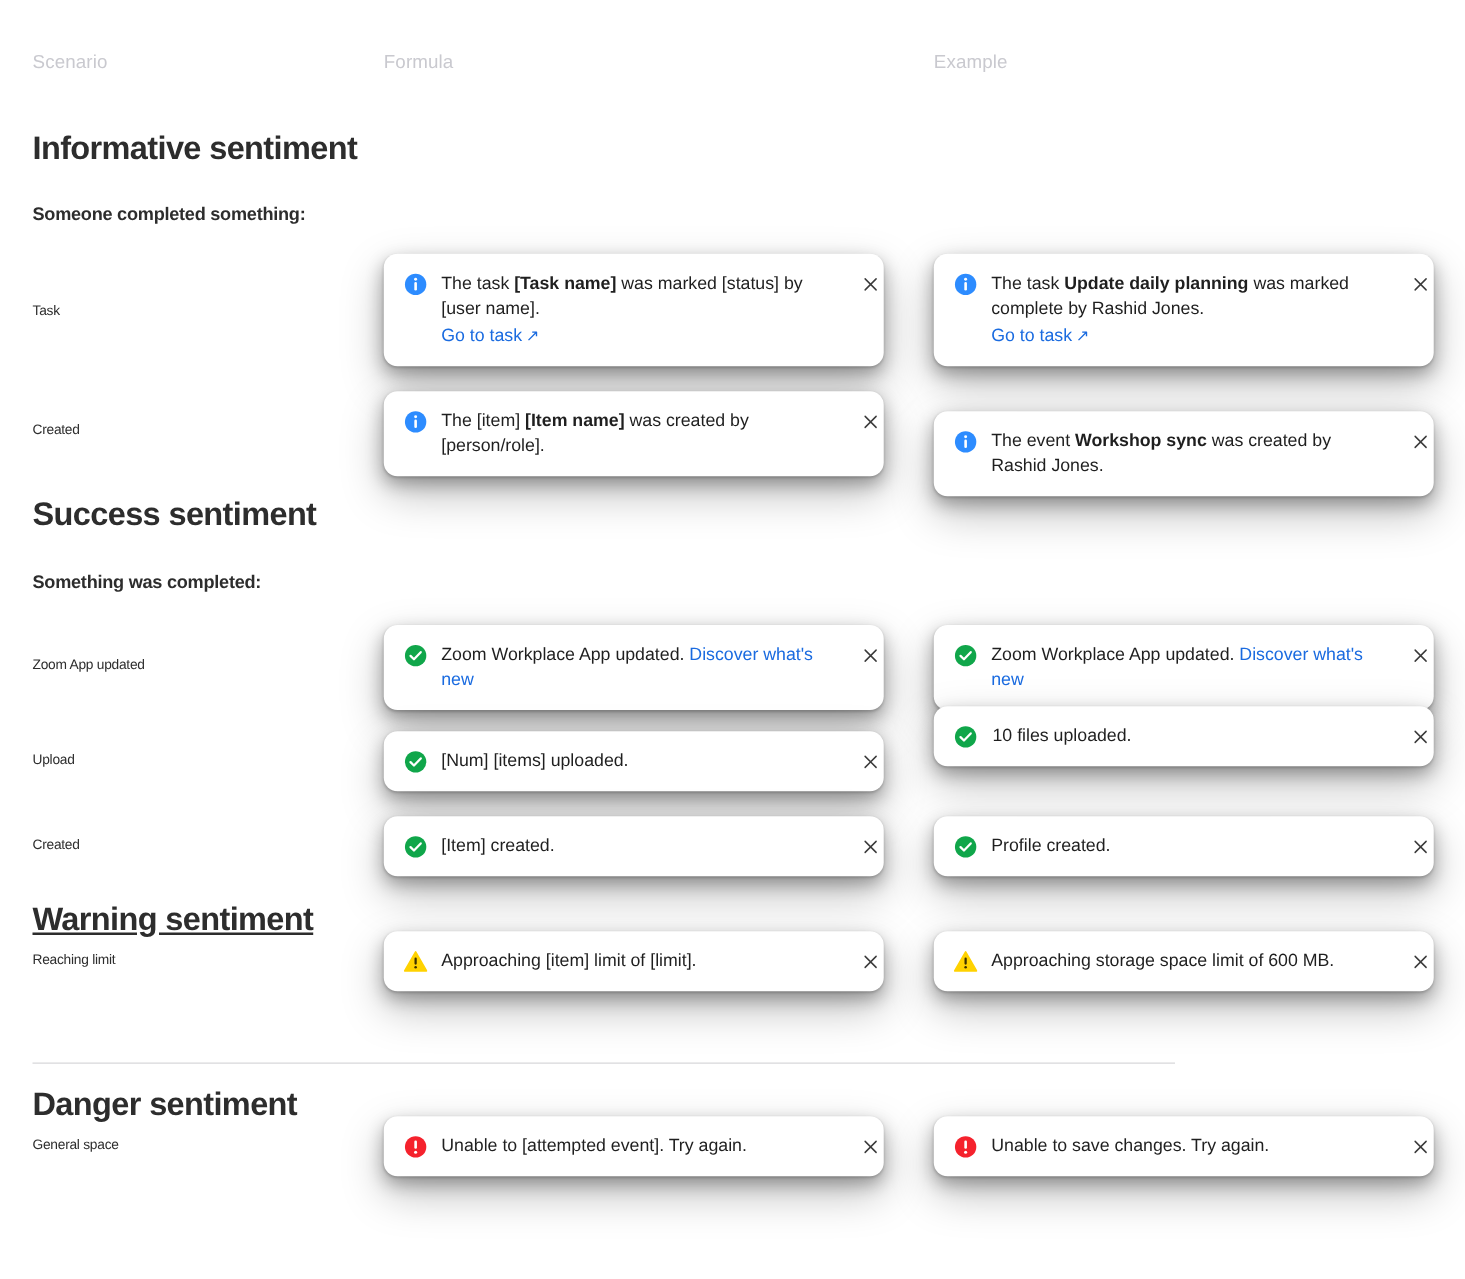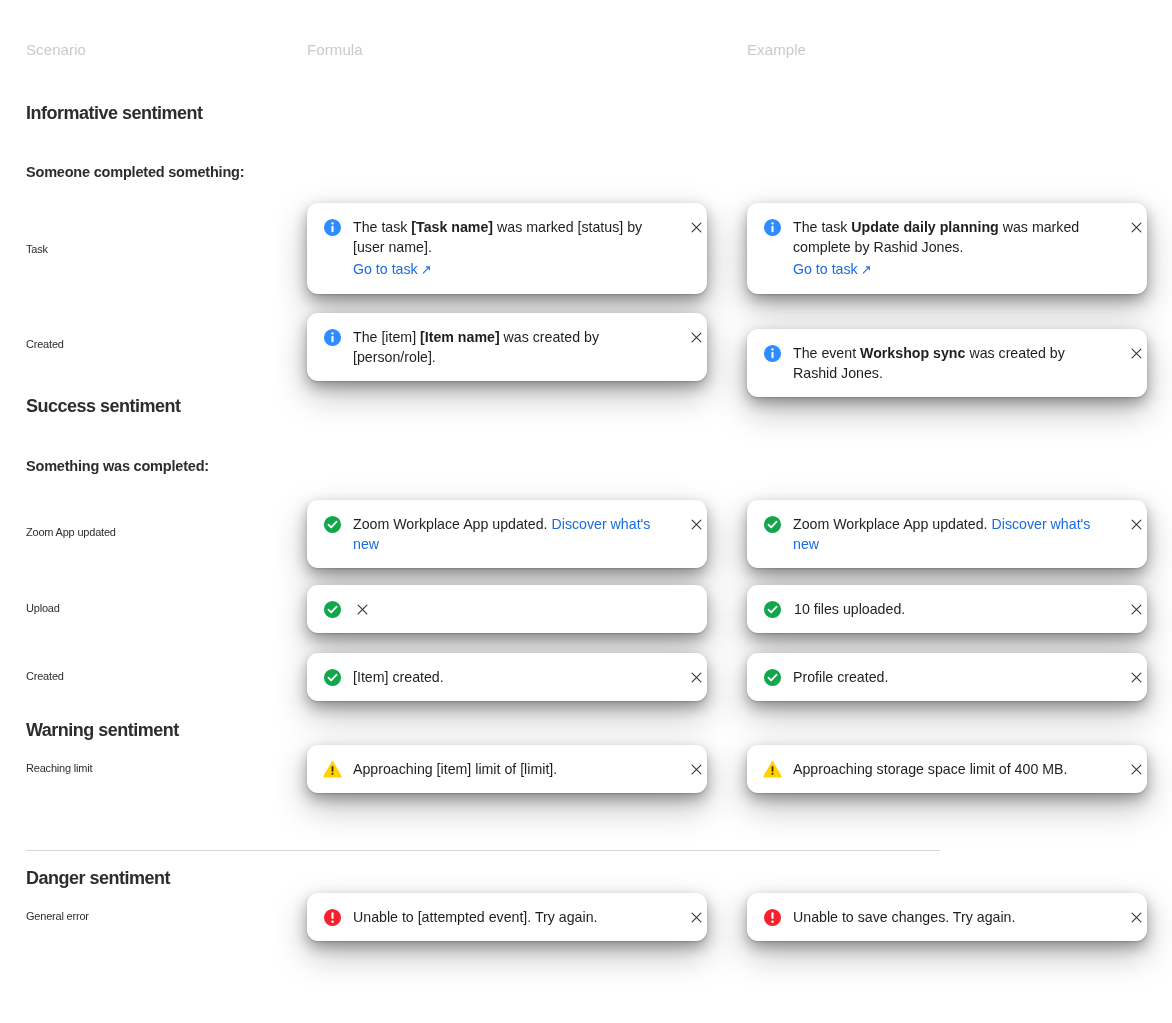--- a/index.html
+++ b/index.html
@@ -32,21 +32,21 @@
 
   
   .lbl {
     position: absolute;
     left: 26px;
     color: #2d2d2d;
     white-space: nowrap;
     letter-spacing: -.2px;
   }
   .lbl.section {
-    font-size: 18px;
+    font-size: 26px;
     font-weight: 700;
     letter-spacing: -.5px;
   }
   .lbl.sub {
     font-size: 14.5px;
     font-weight: 700;
   }
   .lbl.row {
     font-size: 11px;
     font-weight: 400;
@@ -221,27 +221,28 @@
             <path d="M2.6 2.6 L13.4 13.4 M13.4 2.6 L2.6 13.4" stroke="currentColor" stroke-width="1.45" stroke-linecap="round"></path>
           </svg>
         </button>
       </div>
       <div class="lbl row" style="top: 602px; text-align: right;">Upload</div>
       <div class="toast col-formula" style="top: 585px;">
         <span class="toast-icon"><svg viewBox="0 0 20 20" width="19" height="19">
             <circle cx="10" cy="10" r="9" fill="#10A64A"></circle>
             <path d="M5.7 10.2 L8.6 13.1 L14.3 7.1" fill="none" stroke="#fff" stroke-width="1.9" stroke-linecap="round" stroke-linejoin="round"></path>
           </svg></span>
-        <button class="toast-close">
-          <svg viewBox="0 0 16 16" width="13" height="13">
-            <path d="M2.6 2.6 L13.4 13.4 M13.4 2.6 L2.6 13.4" stroke="currentColor" stroke-width="1.45" stroke-linecap="round"></path>
-          </svg>
-        </button>
-      </div>
-      <div class="toast col-example" style="top: 585px; gap: 12px;">
+        <div class="toast-body"><span>[Num] [items] uploaded.</span></div>
+        <button class="toast-close">
+          <svg viewBox="0 0 16 16" width="13" height="13">
+            <path d="M2.6 2.6 L13.4 13.4 M13.4 2.6 L2.6 13.4" stroke="currentColor" stroke-width="1.45" stroke-linecap="round"></path>
+          </svg>
+        </button>
+      </div>
+      <div class="toast col-example" style="top: 565px; gap: 12px;">
         <span class="toast-icon"><svg viewBox="0 0 20 20" width="19" height="19">
             <circle cx="10" cy="10" r="9" fill="#10A64A"></circle>
             <path d="M5.7 10.2 L8.6 13.1 L14.3 7.1" fill="none" stroke="#fff" stroke-width="1.9" stroke-linecap="round" stroke-linejoin="round"></path>
           </svg></span>
         <div class="toast-body"><span>10 files uploaded.</span></div>
         <button class="toast-close">
           <svg viewBox="0 0 16 16" width="13" height="13">
             <path d="M2.6 2.6 L13.4 13.4 M13.4 2.6 L2.6 13.4" stroke="currentColor" stroke-width="1.45" stroke-linecap="round"></path>
           </svg>
         </button>
@@ -264,51 +265,51 @@
             <circle cx="10" cy="10" r="9" fill="#10A64A"></circle>
             <path d="M5.7 10.2 L8.6 13.1 L14.3 7.1" fill="none" stroke="#fff" stroke-width="1.9" stroke-linecap="round" stroke-linejoin="round"></path>
           </svg></span>
         <div class="toast-body"><span>Profile created.</span></div>
         <button class="toast-close">
           <svg viewBox="0 0 16 16" width="13" height="13">
             <path d="M2.6 2.6 L13.4 13.4 M13.4 2.6 L2.6 13.4" stroke="currentColor" stroke-width="1.45" stroke-linecap="round"></path>
           </svg>
         </button>
       </div>
-      <div class="lbl section" style="top: 720px;">Warning sentiment</div>
+      <div class="lbl section" style="top: 720px; text-decoration: underline;">Warning sentiment</div>
       <div class="lbl row" style="top: 762px;">Reaching limit</div>
       <div class="toast col-formula" style="top: 745px;">
         <span class="toast-icon"><svg viewBox="0 0 20 20" width="19" height="19">
             <path d="M10 1.6 L19.2 17.6 L0.8 17.6 Z" fill="#FFD200" stroke="#FFD200" stroke-width="1.4" stroke-linejoin="round"></path>
             <rect x="9.05" y="6.4" width="1.9" height="6" rx=".95" fill="#3a3000"></rect>
             <circle cx="10" cy="14.6" r="1.08" fill="#3a3000"></circle>
           </svg></span>
         <div class="toast-body"><span>Approaching [item] limit of [limit].</span></div>
         <button class="toast-close">
           <svg viewBox="0 0 16 16" width="13" height="13">
             <path d="M2.6 2.6 L13.4 13.4 M13.4 2.6 L2.6 13.4" stroke="currentColor" stroke-width="1.45" stroke-linecap="round"></path>
           </svg>
         </button>
       </div>
       <div class="toast col-example" style="top: 745px;">
         <span class="toast-icon"><svg viewBox="0 0 20 20" width="19" height="19">
             <path d="M10 1.6 L19.2 17.6 L0.8 17.6 Z" fill="#FFD200" stroke="#FFD200" stroke-width="1.4" stroke-linejoin="round"></path>
             <rect x="9.05" y="6.4" width="1.9" height="6" rx=".95" fill="#3a3000"></rect>
             <circle cx="10" cy="14.6" r="1.08" fill="#3a3000"></circle>
           </svg></span>
-        <div class="toast-body"><span>Approaching storage space limit of 400 MB.</span></div>
+        <div class="toast-body"><span>Approaching storage space limit of 600 MB.</span></div>
         <button class="toast-close">
           <svg viewBox="0 0 16 16" width="13" height="13">
             <path d="M2.6 2.6 L13.4 13.4 M13.4 2.6 L2.6 13.4" stroke="currentColor" stroke-width="1.45" stroke-linecap="round"></path>
           </svg>
         </button>
       </div>
       <div class="divider" style="top: 850px;"></div>
       <div class="lbl section" style="top: 868px;">Danger sentiment</div>
-      <div class="lbl row" style="top: 910px;">General error</div>
+      <div class="lbl row" style="top: 910px;">General space</div>
       <div class="toast col-formula" style="top: 893px;">
         <span class="toast-icon"><svg viewBox="0 0 20 20" width="19" height="19">
             <circle cx="10" cy="10" r="9" fill="#F5222D"></circle>
             <rect x="8.9" y="4.6" width="2.2" height="7" rx="1.1" fill="#fff"></rect>
             <circle cx="10" cy="14.5" r="1.3" fill="#fff"></circle>
           </svg></span>
         <div class="toast-body"><span>Unable to [attempted event]. Try again.</span></div>
         <button class="toast-close">
           <svg viewBox="0 0 16 16" width="13" height="13">
             <path d="M2.6 2.6 L13.4 13.4 M13.4 2.6 L2.6 13.4" stroke="currentColor" stroke-width="1.45" stroke-linecap="round"></path>

